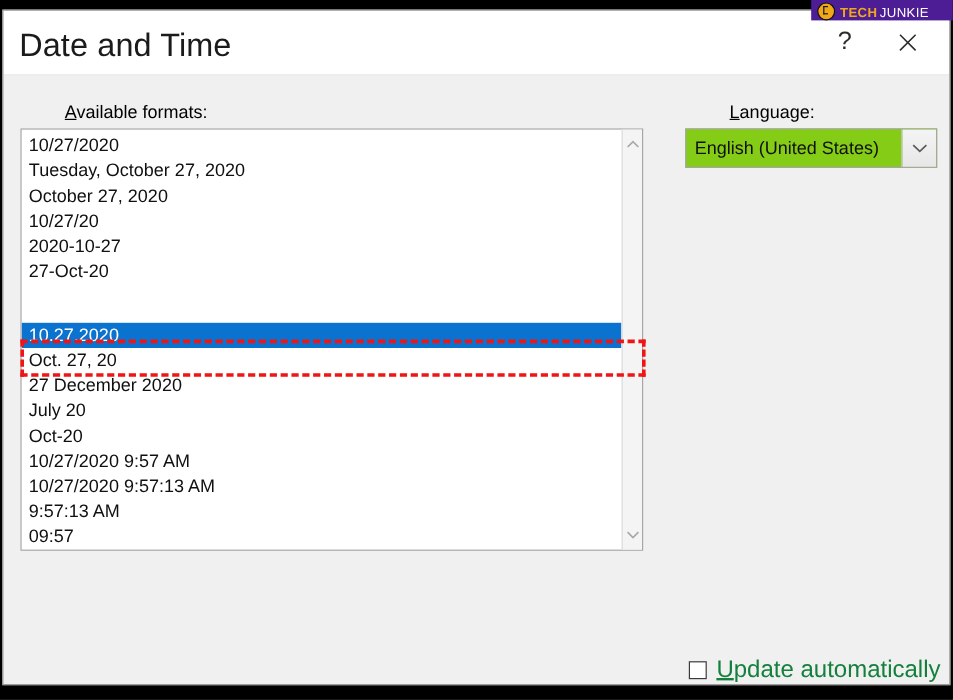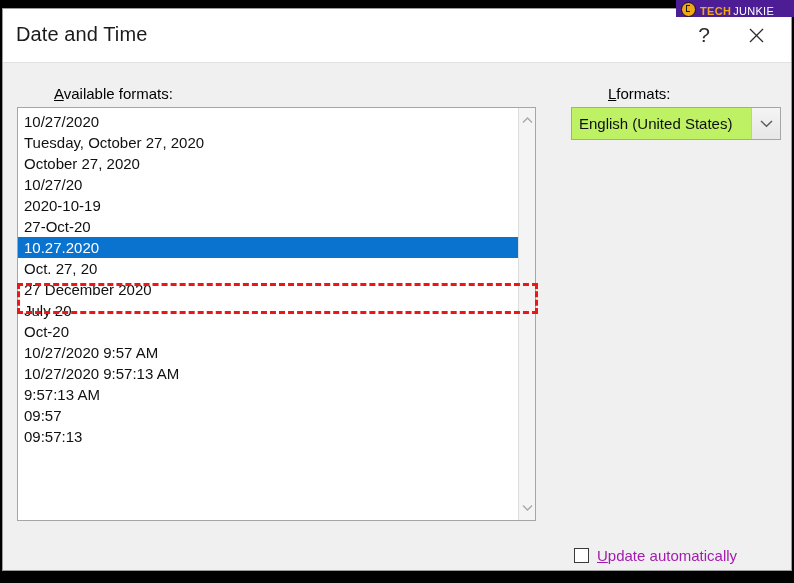--- a/index.html
+++ b/index.html
@@ -91,21 +91,21 @@
   #titlebar {
     position: relative;
     height: 53px;
     background: #ffffff;
     border-bottom: 1px solid #e2e2e2;
   }
   #dlg-title {
     position: absolute;
     left: 13px;
     top: 14px;
-    font-size: 20px;
+    font-size: 27px;
     color: #1b1b1b;
     letter-spacing: .1px;
   }
   .caption-btn {
     position: absolute;
     top: 0;
     width: 46px;
     height: 52px;
     display: flex;
     align-items: center;
@@ -136,21 +136,21 @@
   #formats-label { left: 14px; top: 22px; }
   #language-label { left: 568px; top: 22px; }
   .ul { text-decoration: underline; }
 
   
   #listbox-wrap {
     position: absolute;
     left: 14px;
     top: 44px;
     width: 519px;
-    height: 414px;
+    height: 352px;
     background: #ffffff;
     border: 1px solid #a6a6a6;
     box-sizing: border-box;
     display: flex;
   }
   #list {
     flex: 1;
     padding: 3px 0 0 0;
     margin: 0;
     list-style: none;
@@ -191,21 +191,21 @@
   .sb-arrow svg { display: block; }
   #sb-track { flex: 1; width: 100%; }
 
   
   #language-combo {
     position: absolute;
     left: 568px;
     top: 44px;
     width: 210px;
     height: 33px;
-    background: #bef264;
+    background: #84cc16;
     border: 1px solid #a6a6a6;
     box-sizing: border-box;
     display: flex;
     align-items: center;
   }
   #language-value {
     flex: 1;
     padding-left: 7px;
     font-size: 15px;
     color: #101010;
@@ -234,22 +234,22 @@
   }
   #update-box {
     width: 15px;
     height: 15px;
     background: #ffffff;
     border: 1px solid #3a3a3a;
     box-sizing: border-box;
     flex: none;
   }
   #update-label {
-    font-size: 15px;
-    color: #a21caf;
+    font-size: 20px;
+    color: #15803d;
     white-space: nowrap;
     text-align: center;
   }
 
   
   .annot {
     position: absolute;
     border: 3px dashed #f01414;
     box-sizing: border-box;
     pointer-events: none;
@@ -283,31 +283,31 @@
           <line x1="2" y1="2" x2="15" y2="15" stroke="#2b2b2b" stroke-width="1.3"></line>
           <line x1="15" y1="2" x2="2" y2="15" stroke="#2b2b2b" stroke-width="1.3"></line>
         </svg>
       </button>
     </div>
 
     <div id="dlg-body">
 
       <div id="formats-label" class="field-label"><span class="ul">A</span><span>vailable formats:</span></div>
 
-      <div id="language-label" class="field-label"><span class="ul">L</span><span>formats:</span></div>
+      <div id="language-label" class="field-label"><span class="ul">L</span><span>anguage:</span></div>
 
       <div id="listbox-wrap">
         <ul id="list">
             <li>10/27/2020</li>
             <li>Tuesday, October 27, 2020</li>
             <li>October 27, 2020</li>
             <li>10/27/20</li>
-            <li>2020-10-19</li>
+            <li>2020-10-27</li>
             <li>27-Oct-20</li>
-            <li class="selected" style="background: rgb(10, 114, 207);">10.27.2020</li>
+            <li class="selected" style="background: rgb(10, 114, 207); margin-top: 32px;">10.27.2020</li>
             <li>Oct. 27, 20</li>
             <li>27 December 2020</li>
             <li>July 20</li>
             <li>Oct-20</li>
             <li>10/27/2020 9:57 AM</li>
             <li>10/27/2020 9:57:13 AM</li>
             <li>9:57:13 AM</li>
             <li>09:57</li>
             <li>09:57:13</li>
           </ul>

